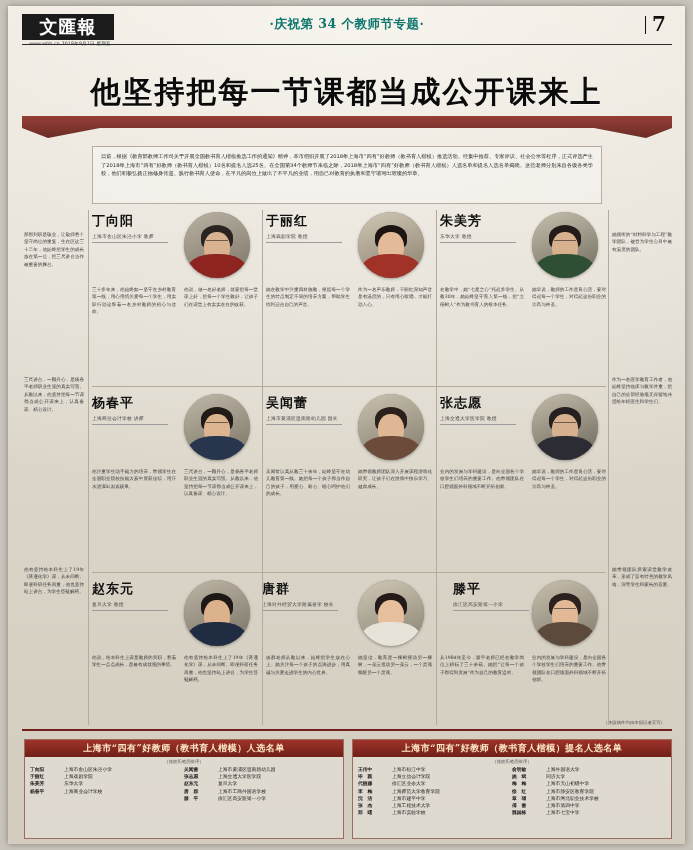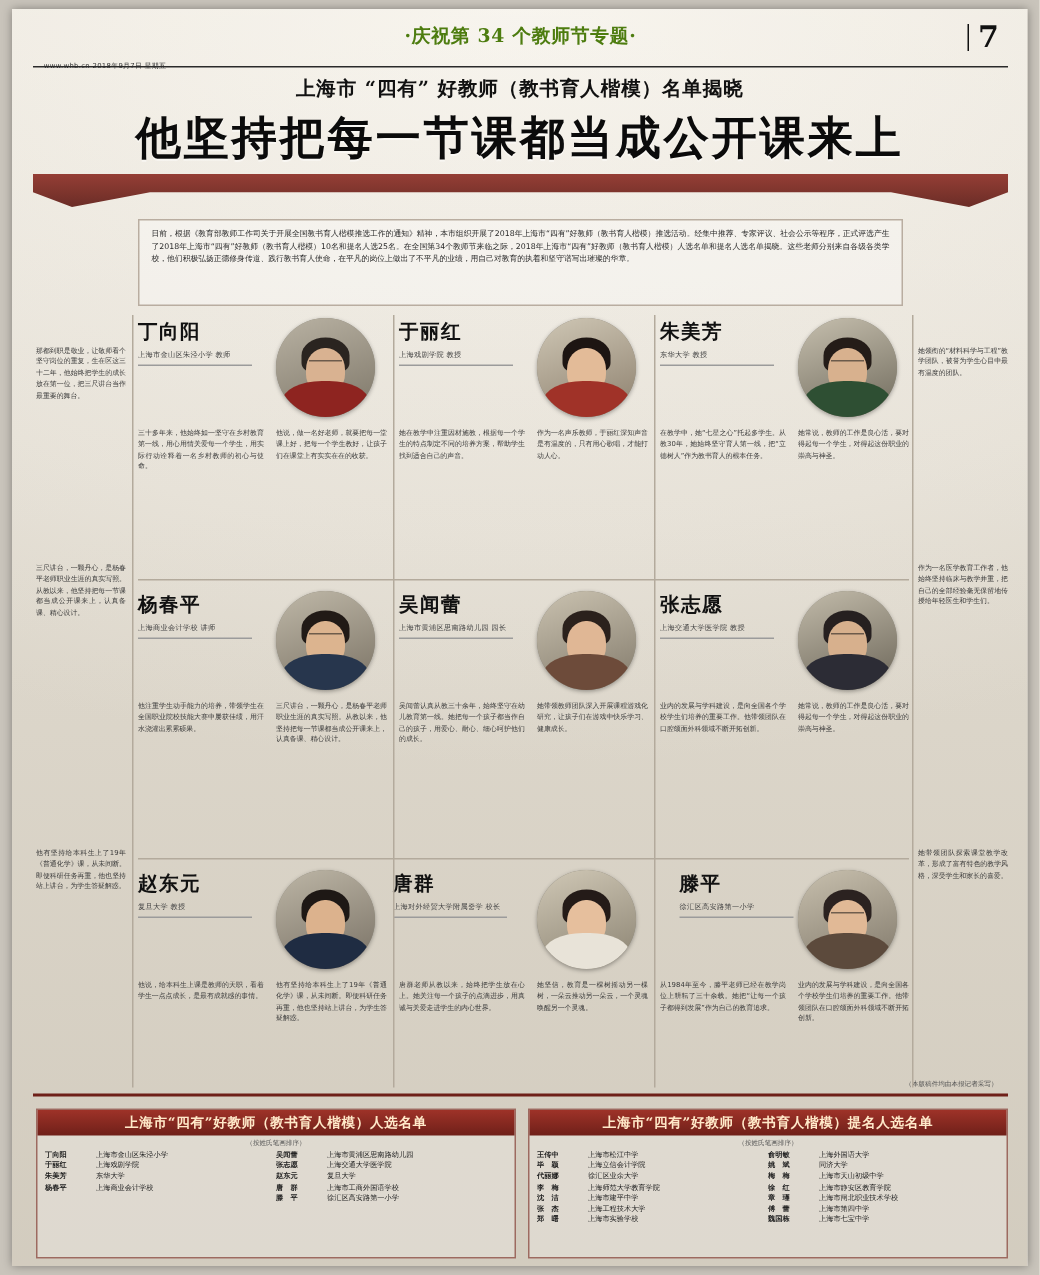--- a/index.html
+++ b/index.html
@@ -31,21 +31,21 @@
     font-weight:700;font-size:18px;letter-spacing:1px;
     display:flex;align-items:center;justify-content:center;
   }
   .logo-sub{
     position:absolute;left:0;top:29px;width:96px;
     font-size:4.6px;color:#333;letter-spacing:.2px;text-align:center;
   }
   .mast-center{
     position:absolute;left:0;right:0;top:4px;text-align:center;
     font-family:"DejaVu Serif","Liberation Serif",serif;
-    font-size:12.5px;font-weight:700;color:#4d7c0f;letter-spacing:.5px;
+    font-size:12.5px;font-weight:700;color:#0f766e;letter-spacing:.5px;
   }
   .mast-page{
     position:absolute;right:6px;top:0px;
     font-family:"DejaVu Serif","Liberation Serif",serif;
     font-size:20px;font-weight:700;color:#111;
   }
   .mast-page .bar{display:inline-block;width:1px;height:18px;background:#111;
     vertical-align:-3px;margin-right:6px;}
   .rule{position:absolute;left:14px;width:650px;height:1px;background:#2a2a2a;}
   
@@ -131,27 +131,27 @@
   .vline{position:absolute;width:1px;background:#b3aa9c;}
   .hline{position:absolute;height:1px;background:#b3aa9c;}
 </style>
 </head>
 <body>
 
 <div class="page">
   <div class="paper-tint"></div>
 
   <div class="masthead">
+    <div class="logo">文匯報</div>
     <div class="logo-sub">www.whb.cn   2018年9月7日 星期五</div>
     <div class="mast-center">·庆祝第 34 个教师节专题·</div>
     <div class="mast-page"><span class="bar"></span><span>7</span></div>
   </div>
   <div class="rule" style="top:38px;"></div>
 
-  <div class="kicker">上海市 “四有” 好教师（教书育人楷模）名单揭晓</div>
   <div class="headline">他坚持把每一节课都当成公开课来上</div>
   <div class="ribbon"></div>
 
   <div class="lead">日前，根据《教育部教师工作司关于开展全国教书育人楷模推选工作的通知》精神，本市组织开展了2018年上海市“四有”好教师（教书育人楷模）推选活动。经集中推荐、专家评议、社会公示等程序，正式评选产生了2018年上海市“四有”好教师（教书育人楷模）10名和提名人选25名。在全国第34个教师节来临之际，2018年上海市“四有”好教师（教书育人楷模）人选名单和提名人选名单揭晓。这些老师分别来自各级各类学校，他们积极弘扬正德修身传道、践行教书育人使命，在平凡的岗位上做出了不平凡的业绩，用自己对教育的执着和坚守谱写出璀璨的华章。</div>
 
   <div class="col-text" style="left:16px;top:225px;width:60px;height:140px;overflow:hidden;">那都到职是敬业，让敬师看个坚守岗位的重复，生在区这三十二年，他始终把学生的成长放在第一位，把三尺讲台当作最重要的舞台。</div>
   <div class="col-text" style="left:16px;top:370px;width:60px;height:180px;overflow:hidden;">三尺讲台，一颗丹心，是杨春平老师职业生涯的真实写照。从教以来，他坚持把每一节课都当成公开课来上，认真备课、精心设计。</div>
   <div class="col-text" style="left:16px;top:560px;width:60px;height:150px;overflow:hidden;">他有坚持给本科生上了19年《普通化学》课，从未间断。即便科研任务再重，他也坚持站上讲台，为学生答疑解惑。</div>
 
   <div class="col-text" style="left:604px;top:225px;width:60px;height:140px;overflow:hidden;">她领衔的“材料科学与工程”教学团队，被誉为学生心目中最有温度的团队。</div>

